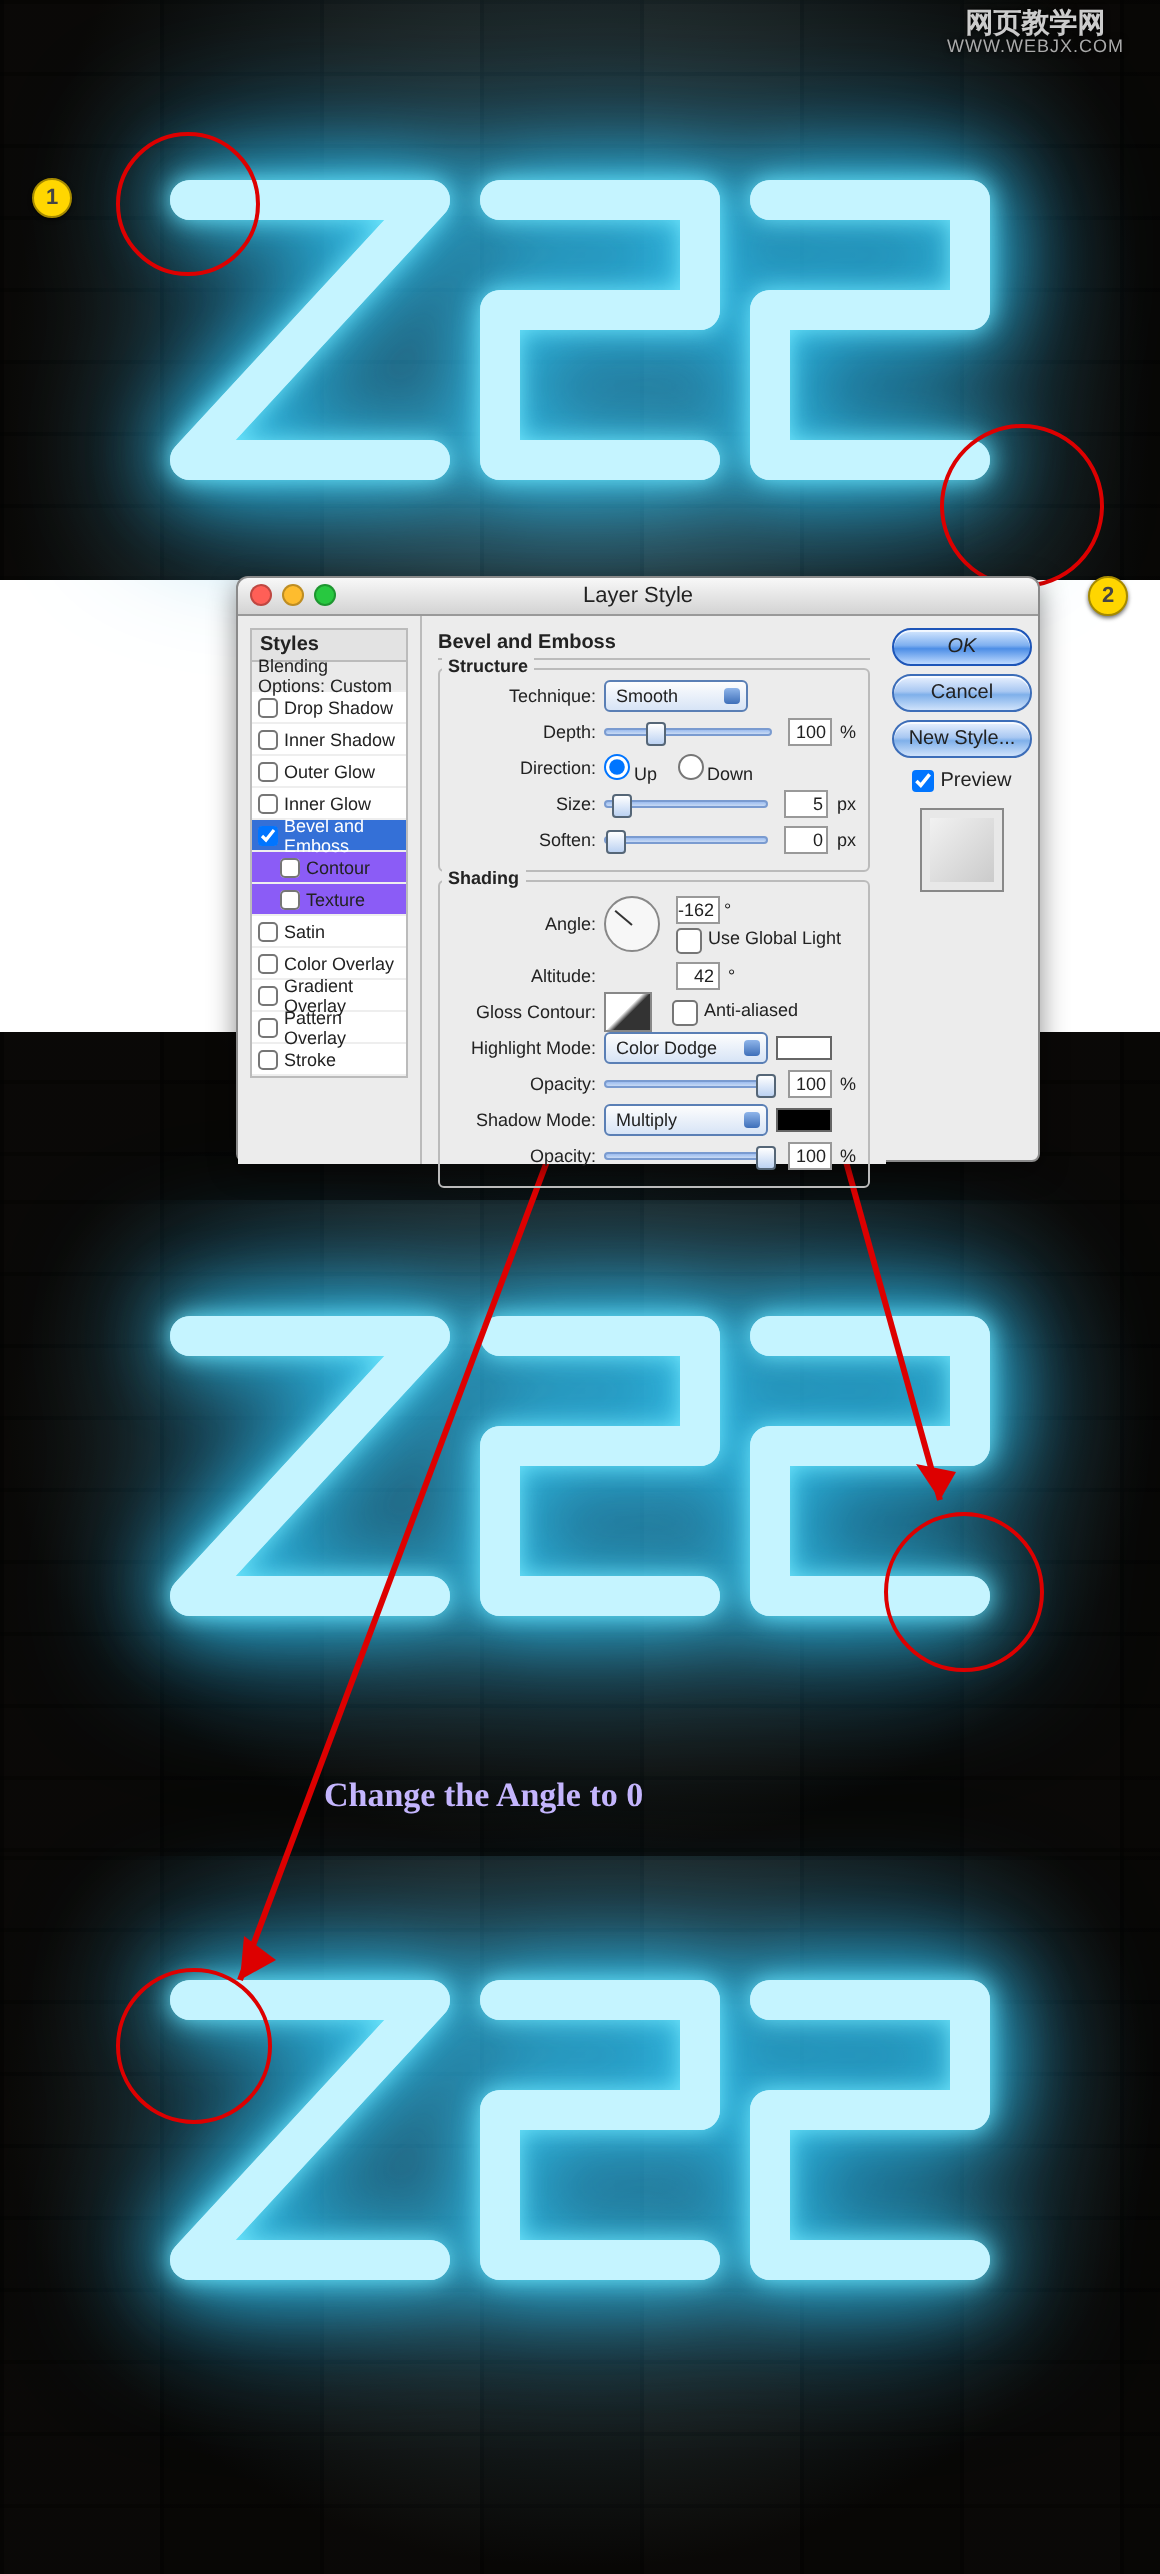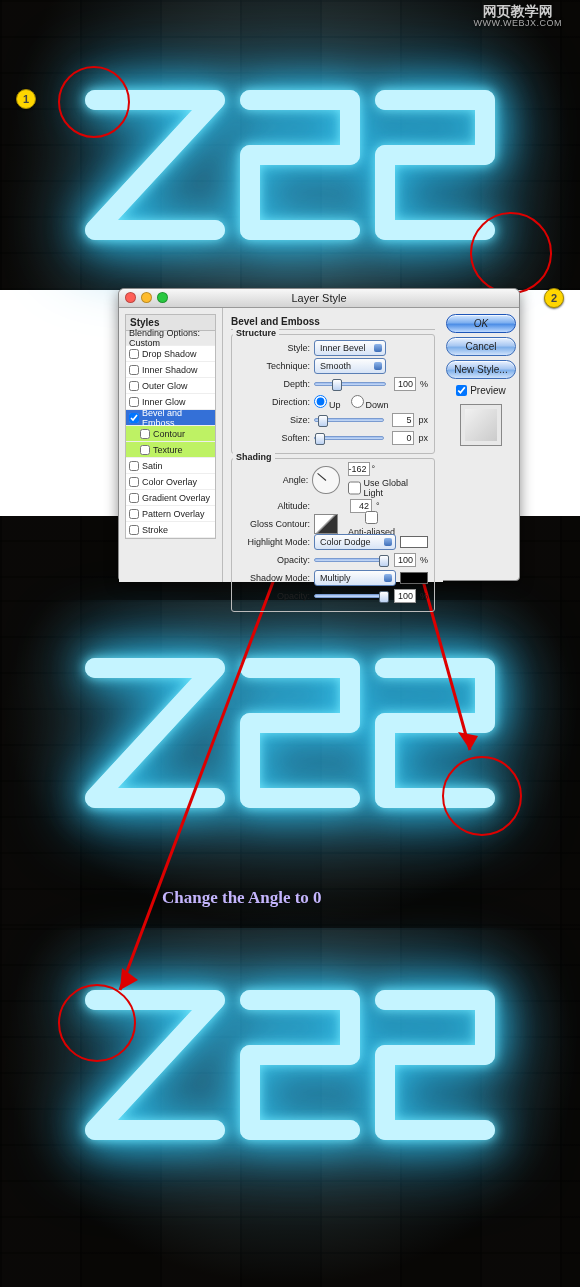--- a/index.html
+++ b/index.html
@@ -39,28 +39,28 @@
   .arrow line{ stroke:#d00; stroke-width:3; }
   .arrow polygon{ fill:#d00; }
   .ann-text{ position:absolute; color:#c4b5fd; font-family:"Comic Sans MS", cursive; font-size:17px; font-weight:bold; z-index:7; }
   .dialog{ position:absolute; top:288px; left:118px; width:402px; height:293px; background:#ececec; border:1px solid #8a8a8a; border-radius:6px 6px 4px 4px; box-shadow:0 4px 14px rgba(0,0,0,.45); font-size:10px; color:#222; z-index:10;}
   .titlebar{ height:19px; background:linear-gradient(#f8f8f8,#d3d3d3); border-bottom:1px solid #999; border-radius:6px 6px 0 0; position:relative; text-align:center; line-height:19px; font-size:11px;}
   .tl{ position:absolute; top:3px; display:flex; gap:5px; left:6px;}
   .tl span{ width:11px; height:11px; border-radius:50%; border:1px solid rgba(0,0,0,.25);}
   .tc{ background:#ff5f57;} .ty{ background:#febc2e;} .tg{ background:#28c840;}
   .dbody{ display:flex; height:274px; }
   .dcol{ padding:6px; }
-  .styles-col{ width:104px; border-right:1px solid #bbb; background:#ececec;}
+  .styles-col{ width:92px; border-right:1px solid #bbb; background:#ececec;}
   .styles-head{ font-size:10px; font-weight:bold; background:#e3e3e3; border:1px solid #bbb; padding:2px 4px; margin-bottom:0;}
   .styles-list{ border:1px solid #bbb; border-top:none; background:#fff;}
   .srow{ display:flex; align-items:center; gap:3px; padding:2px 3px; font-size:9px; border-bottom:1px solid #eee; height:16px;}
   .srow.hdr{ background:#eaeaea; font-size:9px; padding:2px 3px; height:15px;}
   .srow.sel{ background:#3470d7; color:#fff;}
   .srow input[type=checkbox]{ width:10px; height:10px; margin:0;}
-  .srow.sub{ padding-left:14px; background:#bef264;}
+  .srow.sub{ padding-left:14px; background:#8b5cf6;}
   .main-col{ flex:1; background:#ececec;}
   .fieldset{ border:1px solid #bbb; border-radius:3px; margin:4px 2px; padding:4px 6px 6px; position:relative;}
   .fs-title{ position:absolute; top:-7px; left:1px; background:#ececec; padding:0 3px; font-size:9px; font-weight:bold;}
   .group-head{ font-size:10px; font-weight:bold; border-bottom:1px solid #bbb; margin:2px 2px 4px; padding-bottom:2px;}
   .row{ display:flex; align-items:center; height:18px; gap:4px;}
   .row .lab{ width:72px; text-align:right; font-size:9px;}
   .slider{ flex:1; height:4px; background:linear-gradient(#9dbdf0,#c8daf4); border:1px solid #7a9bd0; border-radius:3px; position:relative; margin-right:4px;}
   .slider .thumb{ position:absolute; top:-4px; width:10px; height:12px; background:linear-gradient(#fff,#bcd2f2); border:1px solid #567; border-radius:2px;}
   .nbox{ width:22px; height:14px; border:1px solid #999; background:#fff; font-size:9px; text-align:right; padding:0 2px; display:inline-flex; align-items:center; justify-content:flex-end;}
   .unit{ font-size:9px;}
@@ -219,26 +219,20 @@
             <span>Stroke</span>
           </div>
       </div>
     </div>
 
     <div class="dcol main-col">
       <div class="group-head">Bevel and Emboss</div>
       <div class="fieldset">
         <div class="fs-title">Structure</div>
         <div class="row">
-            <div class="lab">Style:</div>
-            <div class="select">
-              <span>Inner Bevel</span>
-            </div>
-          </div>
-        <div class="row">
             <div class="lab">Technique:</div>
             <div class="select">
               <span>Smooth</span>
             </div>
           </div>
         <div class="row">
             <div class="lab">Depth:</div>
             <div class="slider">
               <div class="thumb" style="left:25%"></div>
             </div>
@@ -287,21 +281,21 @@
         </div>
         <div class="row">
             <div class="lab">Altitude:</div>
             <div style="width:28px"></div>
             <div class="nbox" style="margin-left:4px;">42</div>
             <span class="unit">°</span>
           </div>
         <div class="row">
             <div class="lab">Gloss Contour:</div>
             <div class="contour"></div>
-            <label style="font-size:9px; display:flex; gap:3px; margin-left:6px;flex-direction:column;">
+            <label style="font-size:9px; display:flex; gap:3px; margin-left:6px;">
               <input type="checkbox" style="">
               <span>Anti-aliased</span>
             </label>
           </div>
         <div class="row">
             <div class="lab">Highlight Mode:</div>
             <div class="select" style="min-width:82px;">
               <span>Color Dodge</span>
             </div>
             <span class="swatch sw-white"></span>

